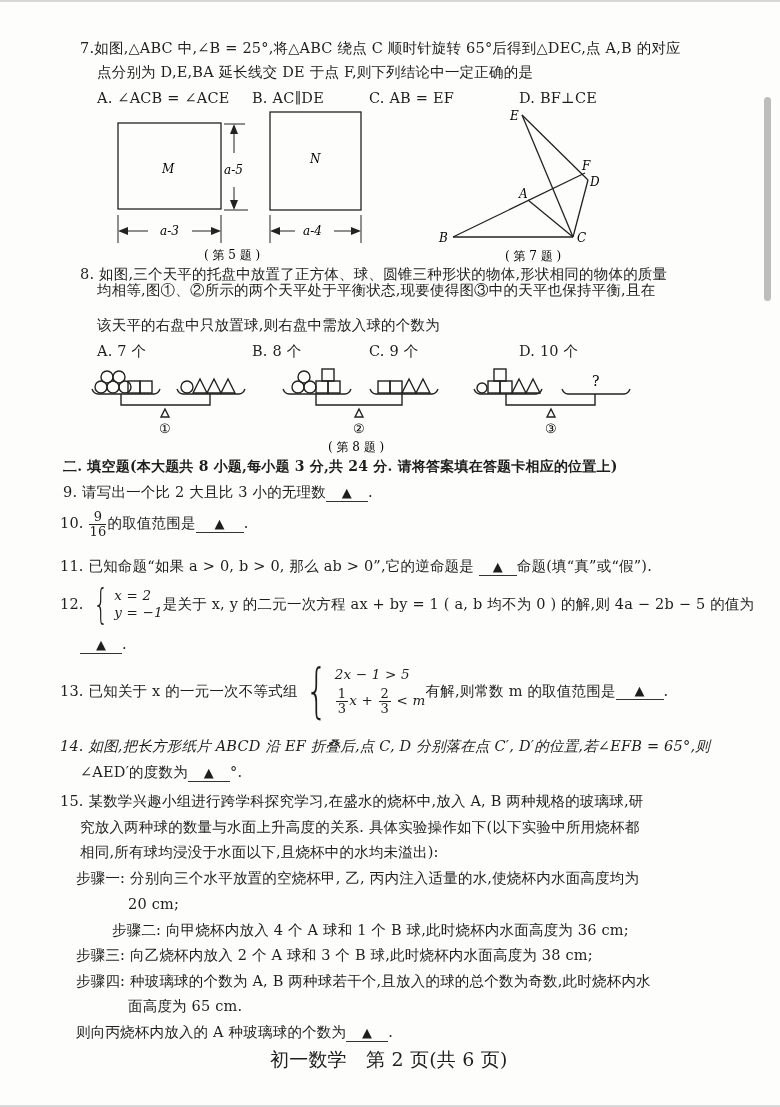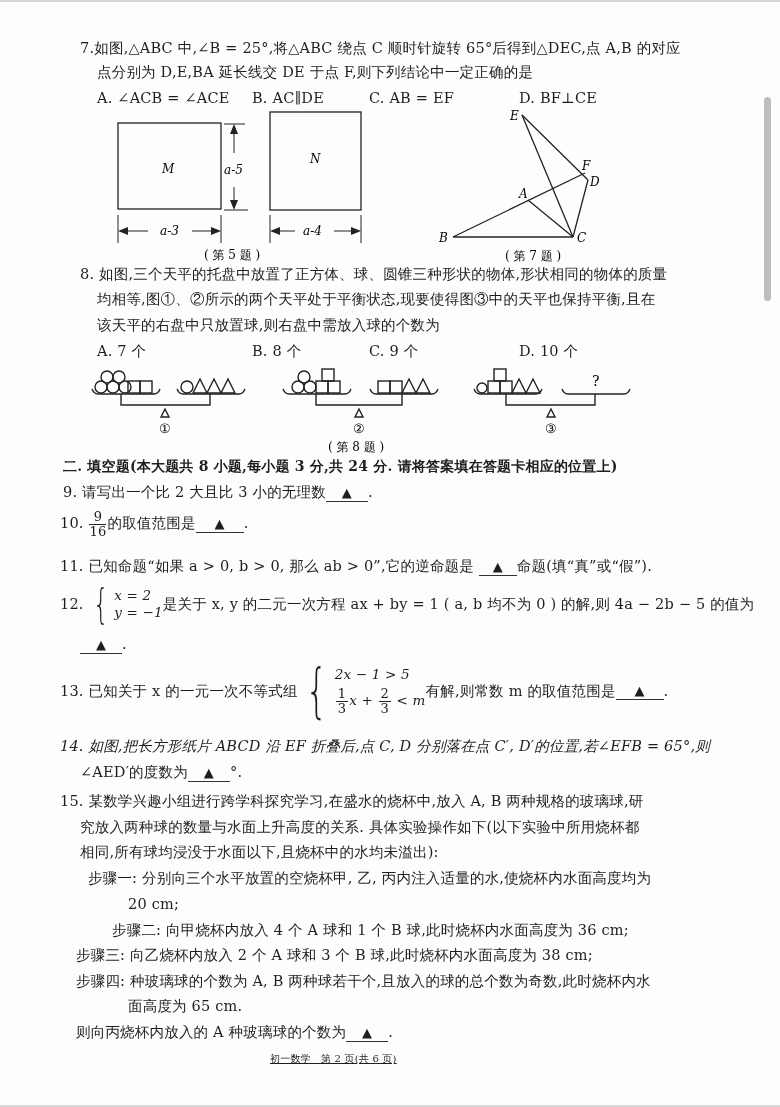--- a/index.html
+++ b/index.html
@@ -83,21 +83,21 @@
   <text x="80" y="20" font-size="12" font-style="italic">E</text>
   <text x="152" y="70" font-size="12" font-style="italic">F</text>
   <text x="160" y="86" font-size="12" font-style="italic">D</text>
   <text x="89" y="98" font-size="12" font-style="italic">A</text>
   <text x="9" y="142" font-size="12" font-style="italic">B</text>
   <text x="147" y="142" font-size="12" font-style="italic">C</text>
   <text x="75" y="160" font-size="12">( 第 7 题 )</text>
 </svg>
 
 <div class="line" style="left:80px;top:264px;">8. 如图,三个天平的托盘中放置了正方体、球、圆锥三种形状的物体,形状相同的物体的质量</div>
-<div class="line" style="left:97px;top:289px;">均相等,图①、②所示的两个天平处于平衡状态,现要使得图③中的天平也保持平衡,且在</div>
+<div class="line" style="left:97px;top:280px;">均相等,图①、②所示的两个天平处于平衡状态,现要使得图③中的天平也保持平衡,且在</div>
 <div class="line" style="left:97px;top:315px;">该天平的右盘中只放置球,则右盘中需放入球的个数为</div>
 <div class="line" style="left:97px;top:341px;width:620px;">
   <span style="position:absolute;left:0;">A. 7 个</span>
   <span style="position:absolute;left:155px;">B. 8 个</span>
   <span style="position:absolute;left:272px;">C. 9 个</span>
   <span style="position:absolute;left:422px;">D. 10 个</span>
 </div>
 
 <svg style="position:absolute;left:80px;top:362px;" width="570" height="95">
   <g stroke="#222" stroke-width="1.4" fill="none">
@@ -187,25 +187,25 @@
 </div>
 
 <div class="line" style="left:60px;top:736px;font-style:italic;">14. 如图,把长方形纸片 ABCD 沿 EF 折叠后,点 C, D 分别落在点 C′, D′的位置,若∠EFB = 65°,则</div>
 <div class="line" style="left:80px;top:762px;">
   <span>∠AED′的度数为</span><span class="blank"><span class="tri">▲</span></span><span>°.</span>
 </div>
 
 <div class="line" style="left:60px;top:791px;">15. 某数学兴趣小组进行跨学科探究学习,在盛水的烧杯中,放入 A, B 两种规格的玻璃球,研</div>
 <div class="line" style="left:80px;top:817px;">究放入两种球的数量与水面上升高度的关系. 具体实验操作如下(以下实验中所用烧杯都</div>
 <div class="line" style="left:80px;top:842px;">相同,所有球均浸没于水面以下,且烧杯中的水均未溢出):</div>
-<div class="line" style="left:88px;top:868px;">步骤一: 分别向三个水平放置的空烧杯甲, 乙, 丙内注入适量的水,使烧杯内水面高度均为</div>
+<div class="line" style="left:76px;top:868px;">步骤一: 分别向三个水平放置的空烧杯甲, 乙, 丙内注入适量的水,使烧杯内水面高度均为</div>
 <div class="line" style="left:128px;top:894px;">20 cm;</div>
 <div class="line" style="left:89px;top:920px;margin-left:23px;">步骤二: 向甲烧杯内放入 4 个 A 球和 1 个 B 球,此时烧杯内水面高度为 36 cm;</div>
 <div class="line" style="left:76px;top:945px;">步骤三: 向乙烧杯内放入 2 个 A 球和 3 个 B 球,此时烧杯内水面高度为 38 cm;</div>
 <div class="line" style="left:76px;top:971px;">步骤四: 种玻璃球的个数为 A, B 两种球若干个,且放入的球的总个数为奇数,此时烧杯内水</div>
 <div class="line" style="left:128px;top:996px;">面高度为 65 cm.</div>
 <div class="line" style="left:76px;top:1022px;">
   <span>则向丙烧杯内放入的 A 种玻璃球的个数为</span><span class="blank"><span class="tri">▲</span></span><span>.</span>
 </div>
 
-<div class="line" style="left:270px;top:1049px;font-size:10px;text-decoration:underline;">初一数学　第 2 页(共 6 页)</div>
+<div class="line" style="left:270px;top:1049px;font-size:19px;">初一数学　第 2 页(共 6 页)</div>
 
 <div class="botbar"></div>
 
 </body></html>

